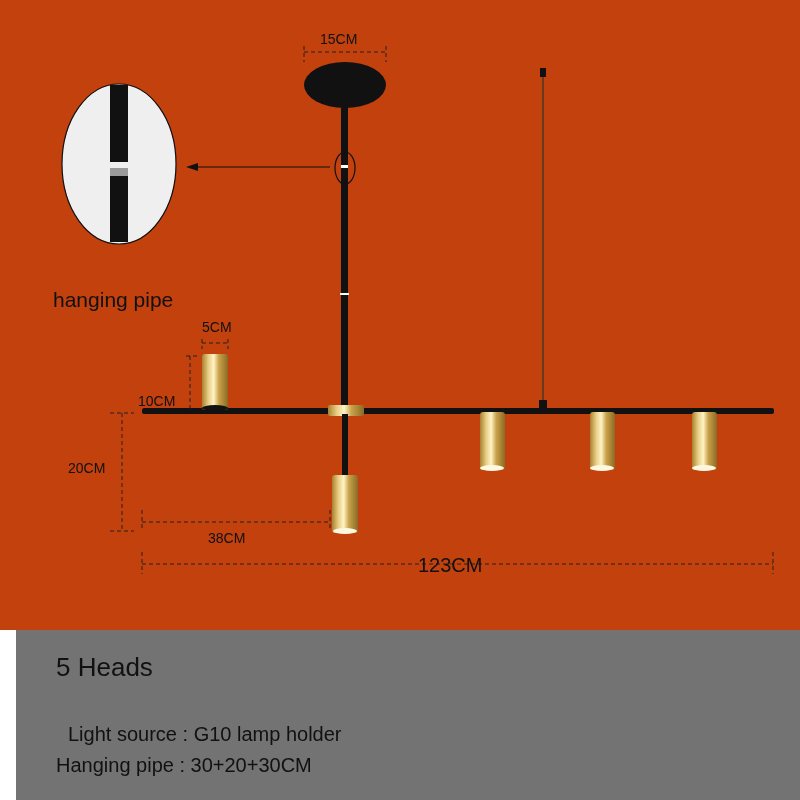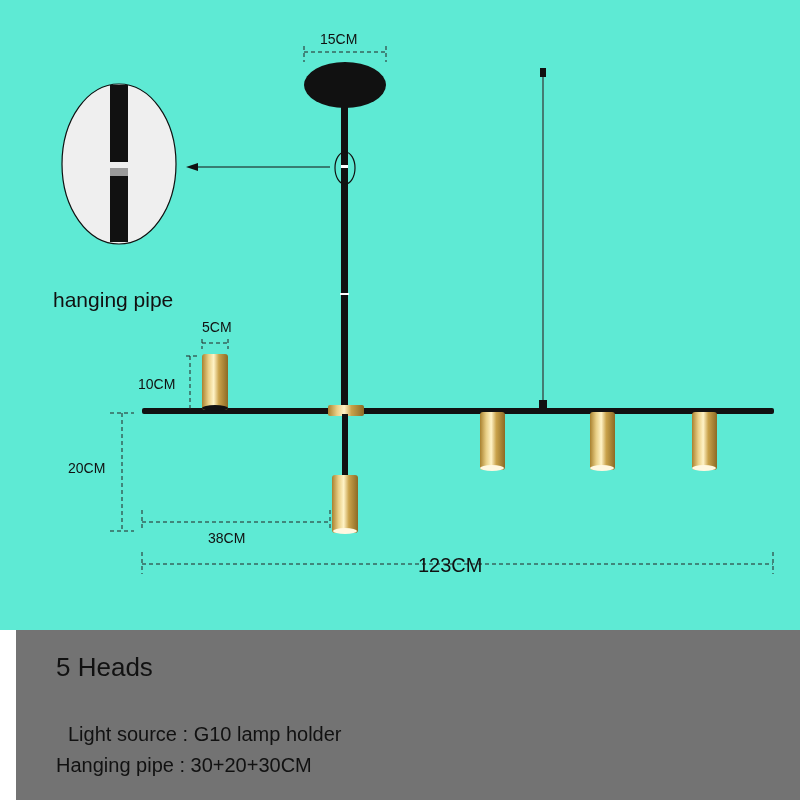--- a/index.html
+++ b/index.html
@@ -1,17 +1,17 @@
 <!DOCTYPE html>
 <html><head>
   <meta charset="utf-8">
   <style>
     html, body { margin: 0; padding: 0; }
     body { width: 800px; height: 800px; position: relative; background: #ffffff; overflow: hidden; font-family: "Liberation Sans", sans-serif; }
-    .diagram { position: absolute; left: 0; top: 0; width: 800px; height: 630px; background: #5eead4; }
+    .diagram { position: absolute; left: 0; top: 0; width: 800px; height: 630px; background: #c2410c; }
     .diagram svg { position: absolute; left: 0; top: 0; }
     .label { position: absolute; color: #111; font-family: "Liberation Sans", sans-serif; white-space: nowrap; }
     .lbl-small { font-size: 14px; }
     .lbl-pipe { font-size: 21px; left: 53px; top: 256px; margin-top: 32px; }
     .lbl-total { font-size: 20px; left: 418px; top: 554px; }
     .specs { position: absolute; left: 16px; top: 630px; width: 800px; height: 170px; background: #737373; padding-left: 37px; }
     .specs .title { position: absolute; left: 40px; top: 22px; font-size: 26px; color: #111; }
     .specs .line { position: absolute; left: 40px; font-size: 20px; color: #111; }
   </style>
 </head>
@@ -106,21 +106,21 @@
 
       <line x1="142" y1="564" x2="773" y2="564"></line>
       <line x1="142" y1="552" x2="142" y2="574"></line>
       <line x1="773" y1="552" x2="773" y2="574"></line>
     </g>
   </svg>
 
   <span class="label lbl-small" style="left:320px;top:31px;">15CM</span>
   <span class="label lbl-pipe">hanging pipe</span>
   <span class="label lbl-small" style="left:202px;top:319px;">5CM</span>
-  <span class="label lbl-small" style="left:138px;top:376px;">10CM</span>
+  <span class="label lbl-small" style="left:138px;top:393px;">10CM</span>
   <span class="label lbl-small" style="left:68px;top:460px;text-align:right;">20CM</span>
   <span class="label lbl-small" style="left:208px;top:530px;">38CM</span>
   <span class="label lbl-total">123CM</span>
 </div>
 
 <div class="specs">
   <div class="title">5 Heads</div>
   <div class="line" style="top:93px;margin-left:12px;">Light source : G10 lamp holder</div>
   <div class="line" style="top:124px;">Hanging pipe : 30+20+30CM</div>
 </div>

